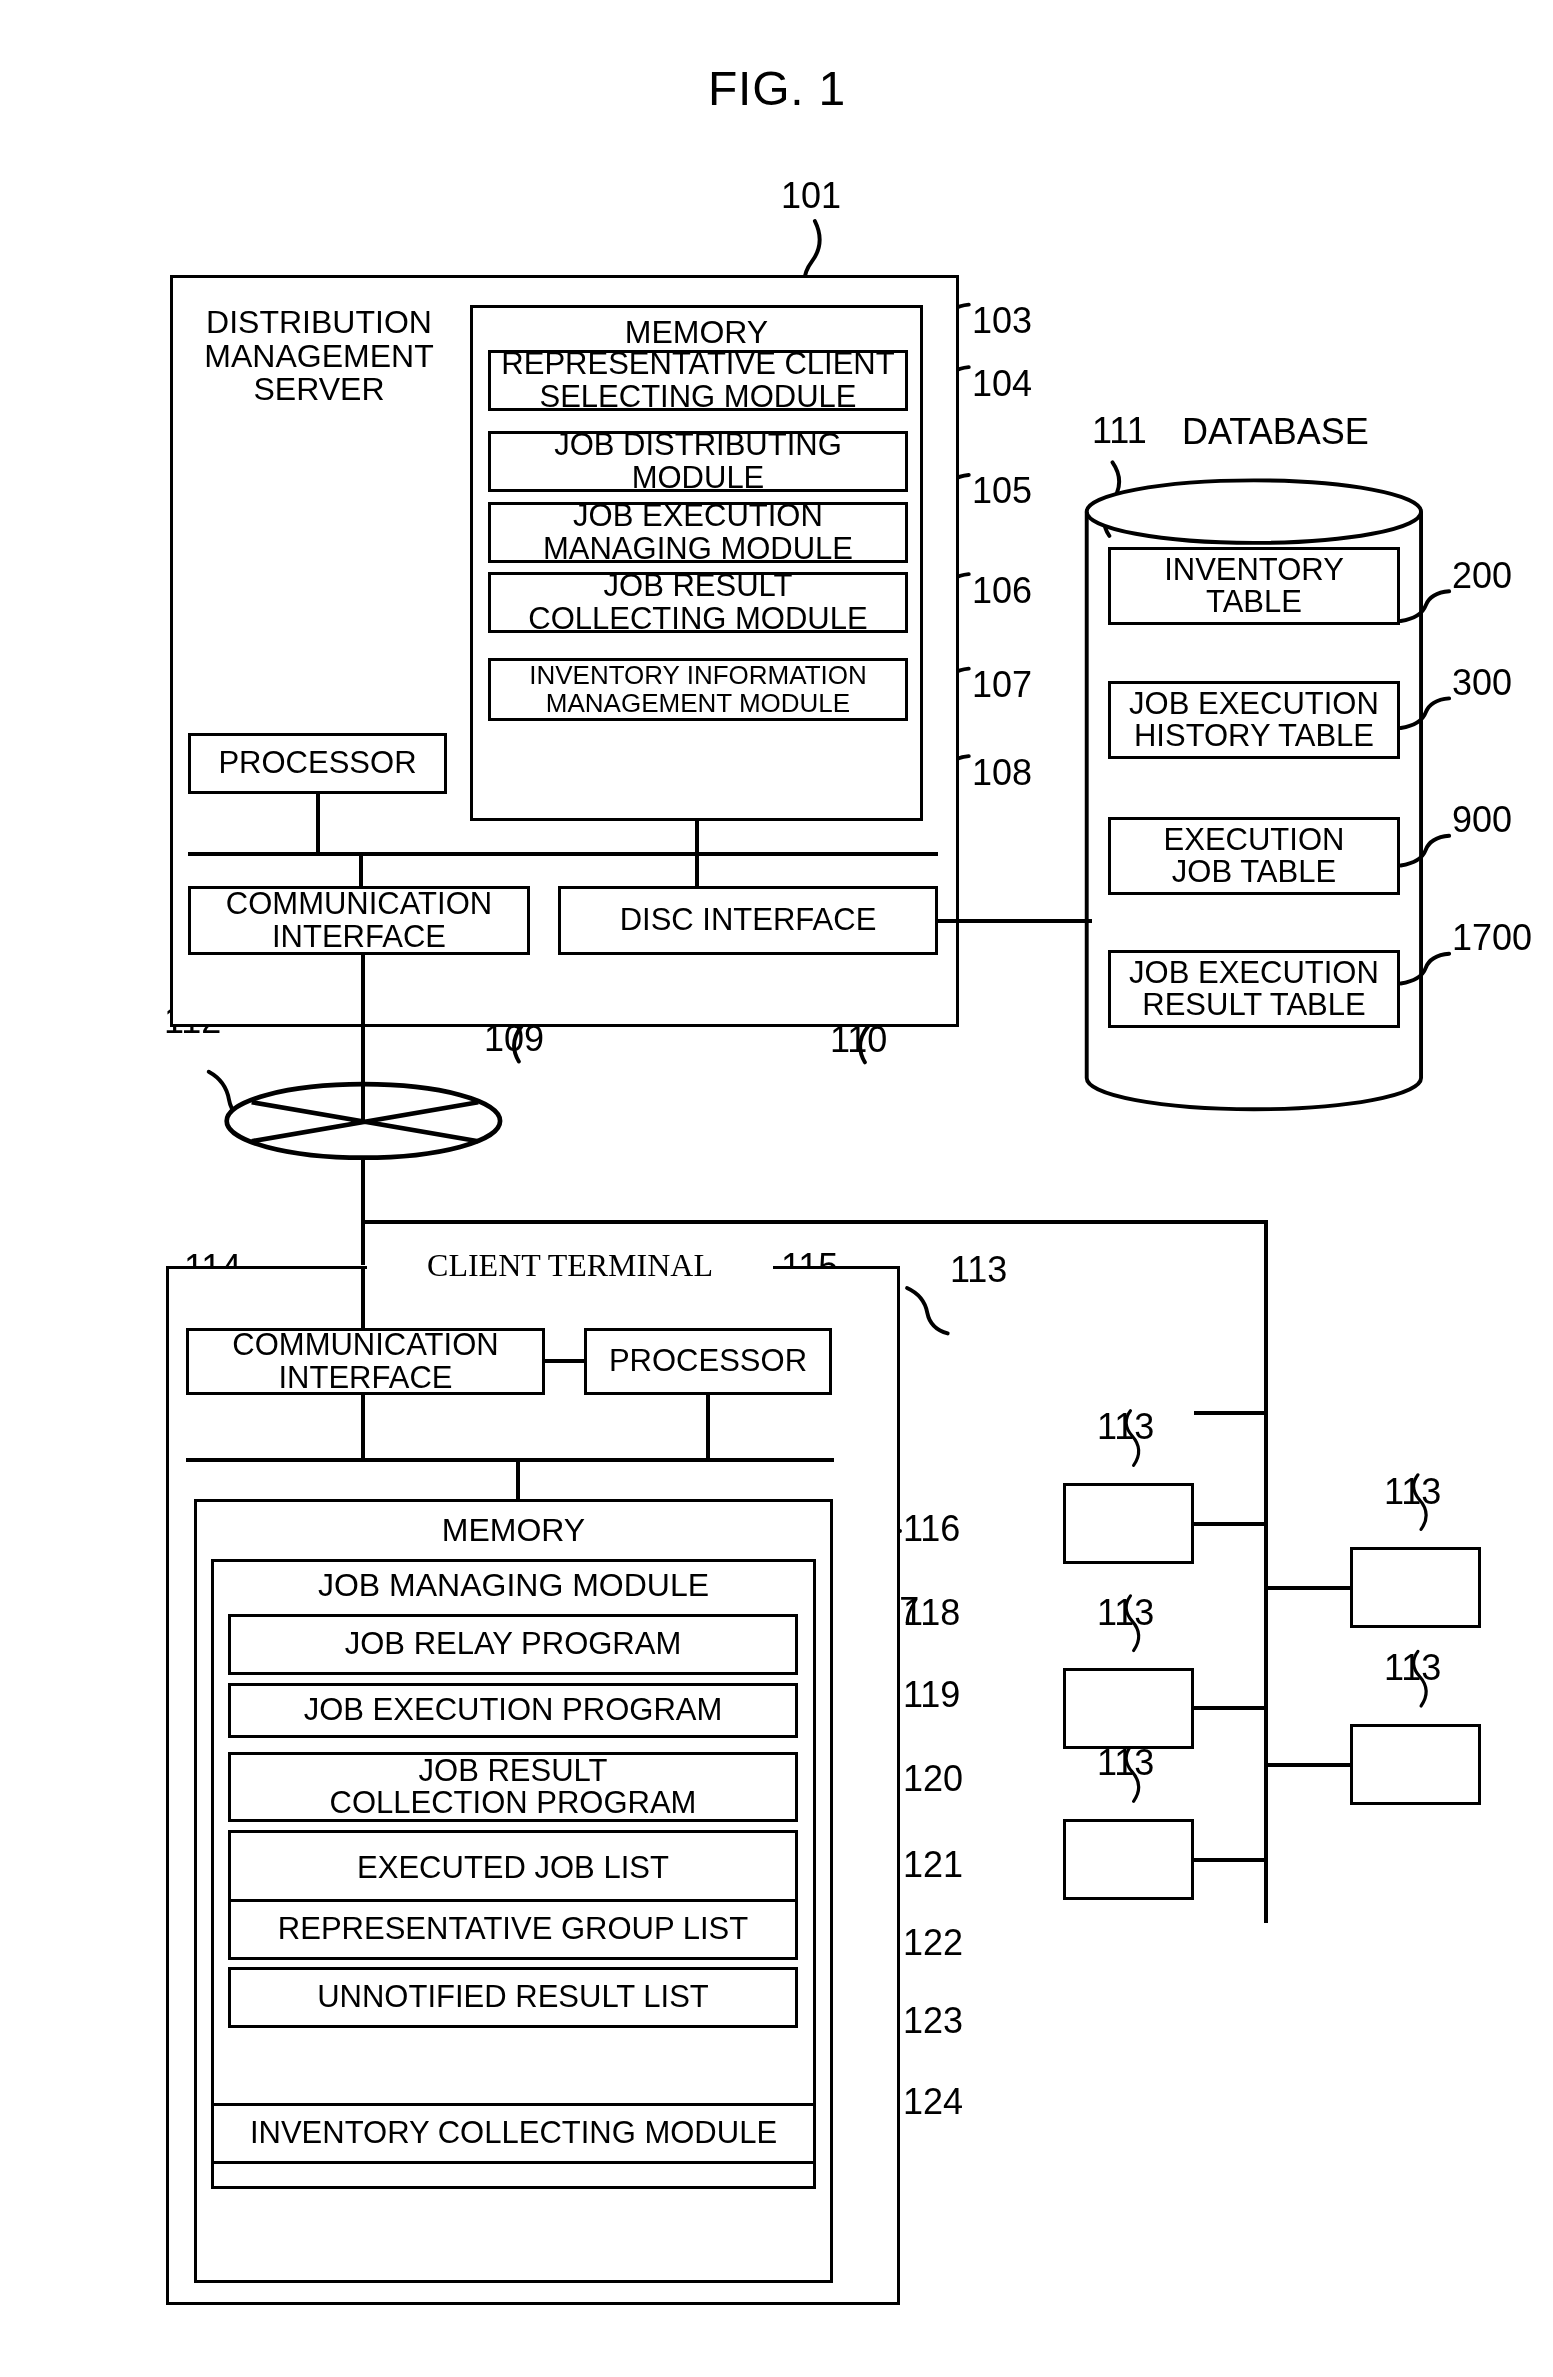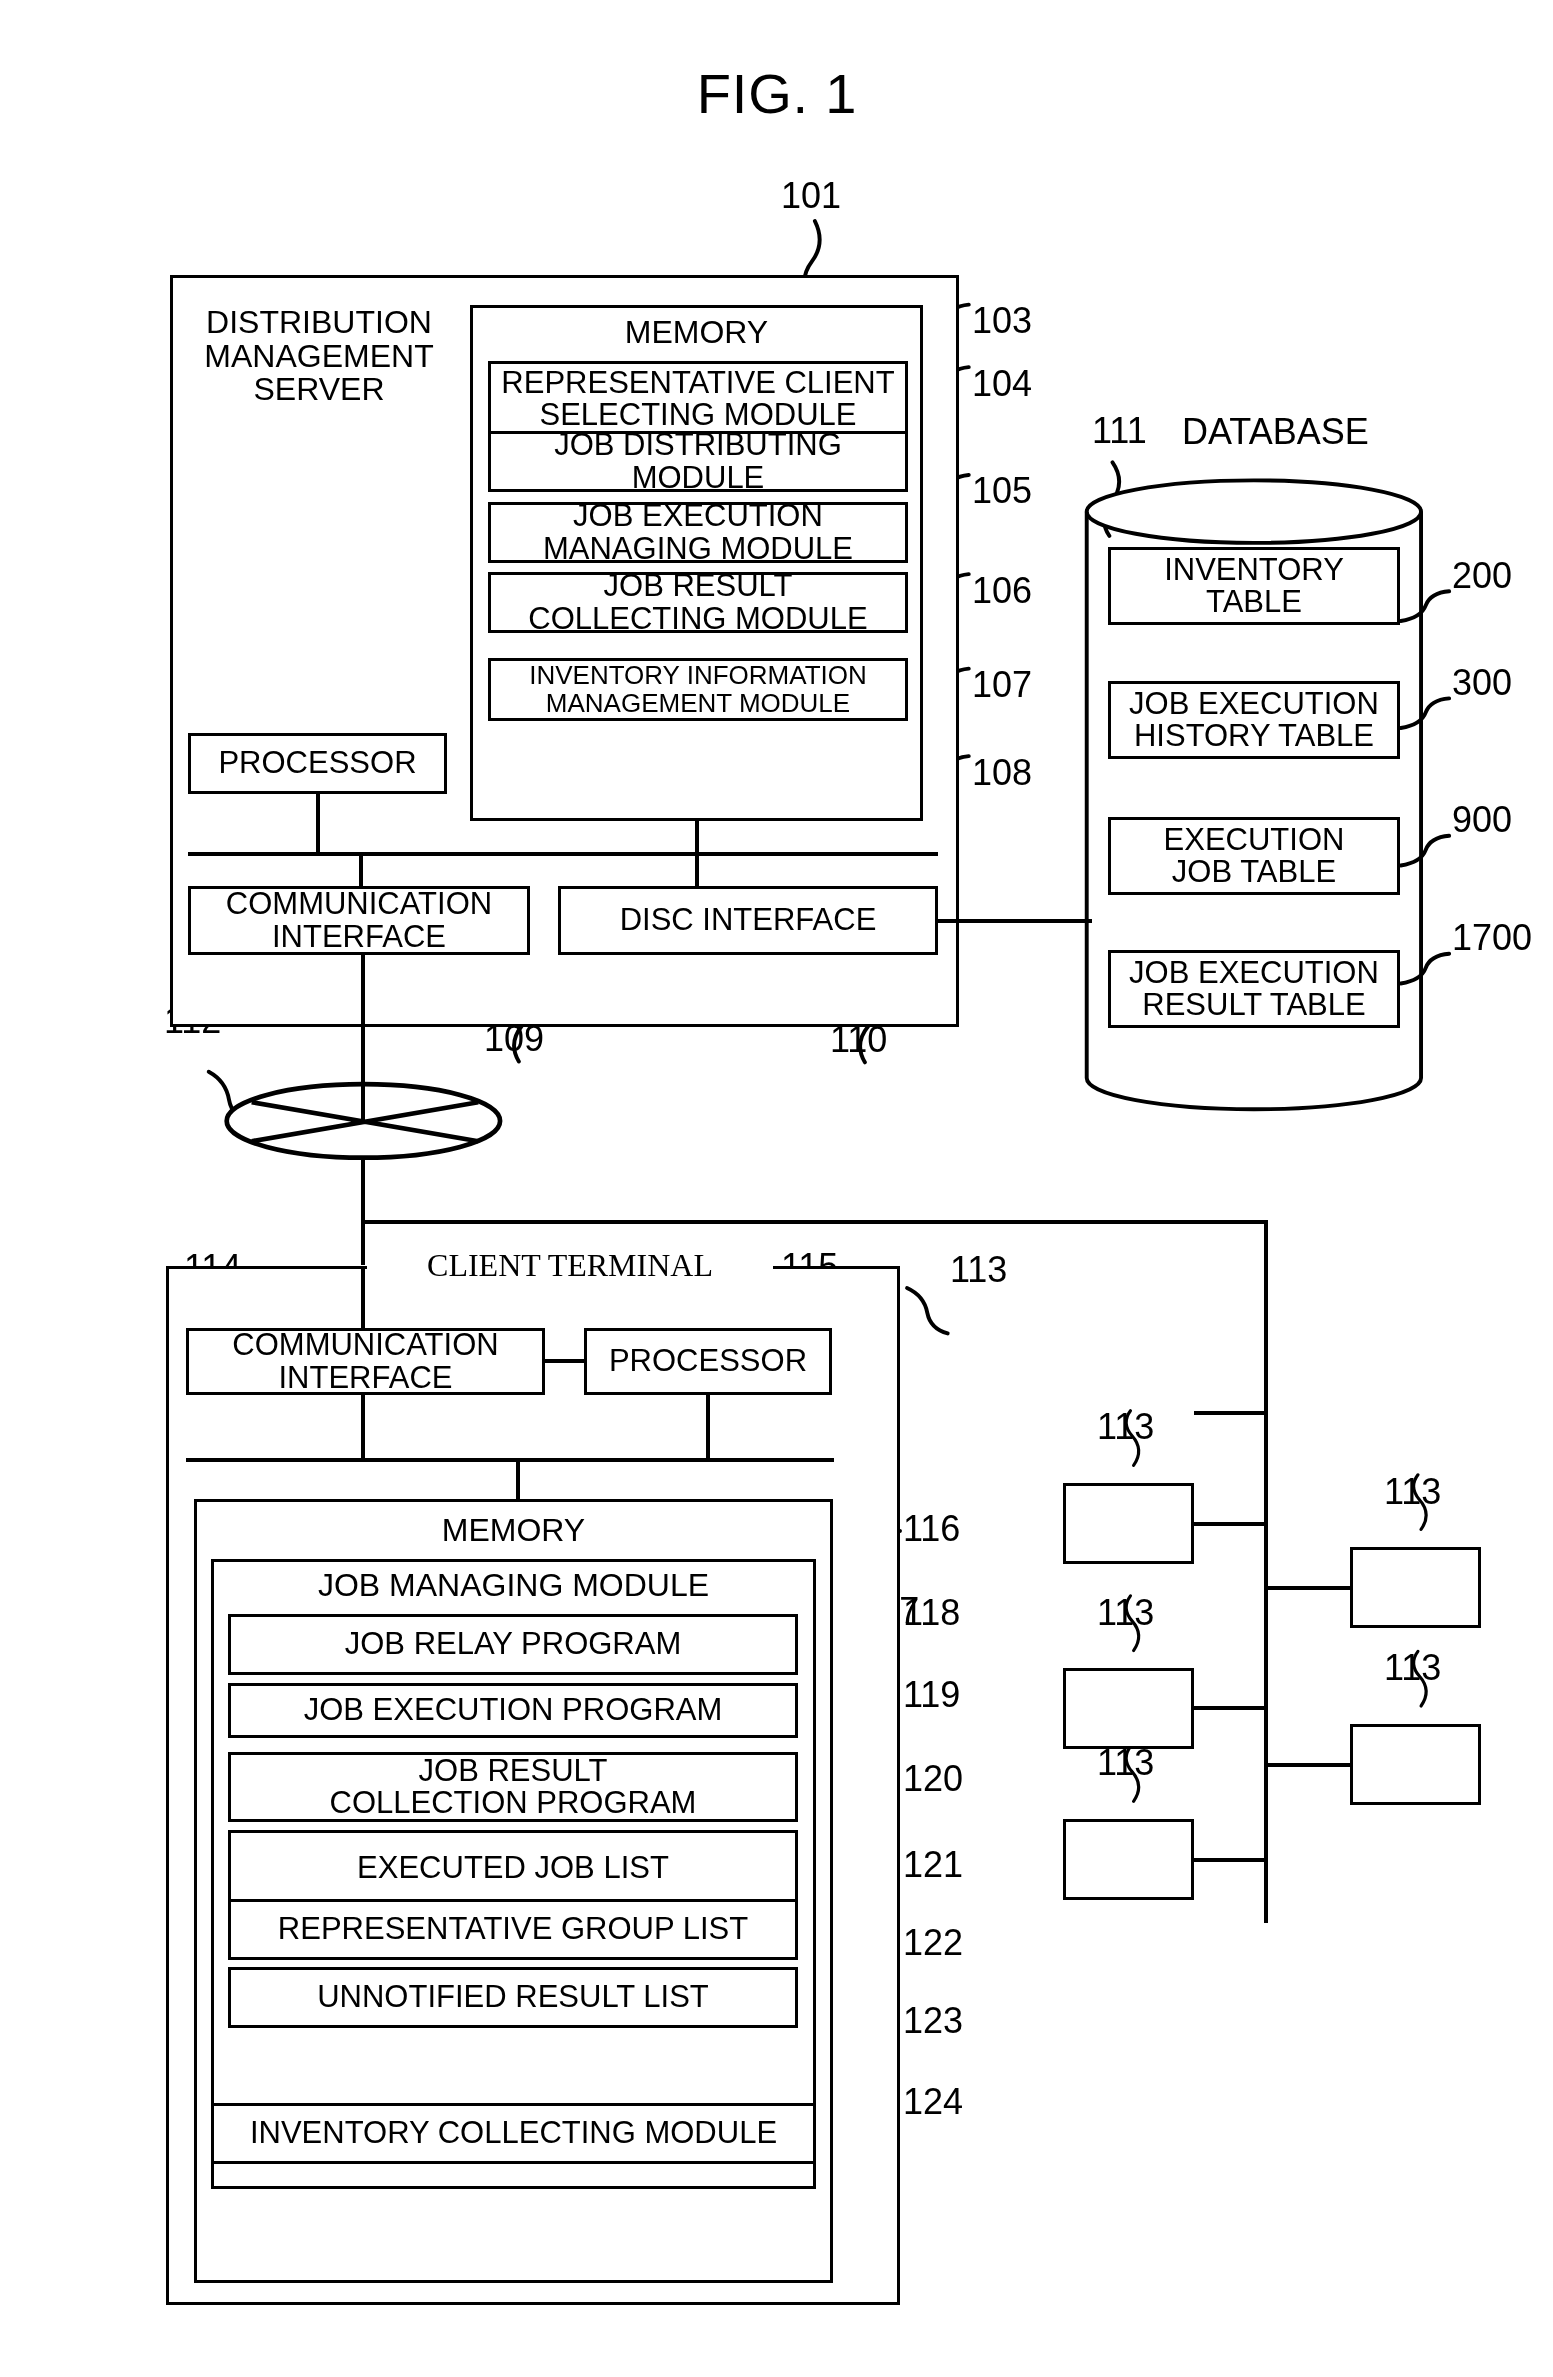--- a/index.html
+++ b/index.html
@@ -17,21 +17,21 @@
     height: 2377px;
     background: #ffffff;
     overflow: hidden;
   }
   .fig-title {
     position: absolute;
     left: 0;
     top: 61px;
     width: 1554px;
     text-align: center;
-    font-size: 56px;
+    font-size: 48px;
     letter-spacing: 0.8px;
     font-weight: 400;
   }
   .ref {
     position: absolute;
     font-size: 36px;
     font-weight: 400;
     white-space: nowrap;
     line-height: 1;
   }
@@ -196,21 +196,21 @@
 
   <div class="box-outer" style="left:170px; top:275px; width:789px; height:752px;"></div>
 
   <div class="plain-text" style="left:186px; top:306px; width:266px;">DISTRIBUTION
 MANAGEMENT
 SERVER</div>
 
   <div class="box" style="left:470px; top:305px; width:453px; height:516px;"></div>
   <div class="plain-text" style="left:470px; top:316px; width:453px;">MEMORY</div>
 
-  <div class="mod" style="left:488px; top:361px; width:420px; height:76px;">REPRESENTATIVE CLIENT
+  <div class="mod" style="left:488px; top:350px; width:420px; height:61px;">REPRESENTATIVE CLIENT
 SELECTING MODULE</div>
   <div class="mod" style="left:488px; top:431px; width:420px; height:61px;">JOB DISTRIBUTING
 MODULE</div>
   <div class="mod" style="left:488px; top:502px; width:420px; height:61px;">JOB EXECUTION
 MANAGING MODULE</div>
   <div class="mod" style="left:488px; top:572px; width:420px; height:61px;">JOB RESULT
 COLLECTING MODULE</div>
   <div class="mod mod-sm" style="left:488px; top:642px; width:420px; height:63px;">INVENTORY INFORMATION
 MANAGEMENT MODULE</div>
 

